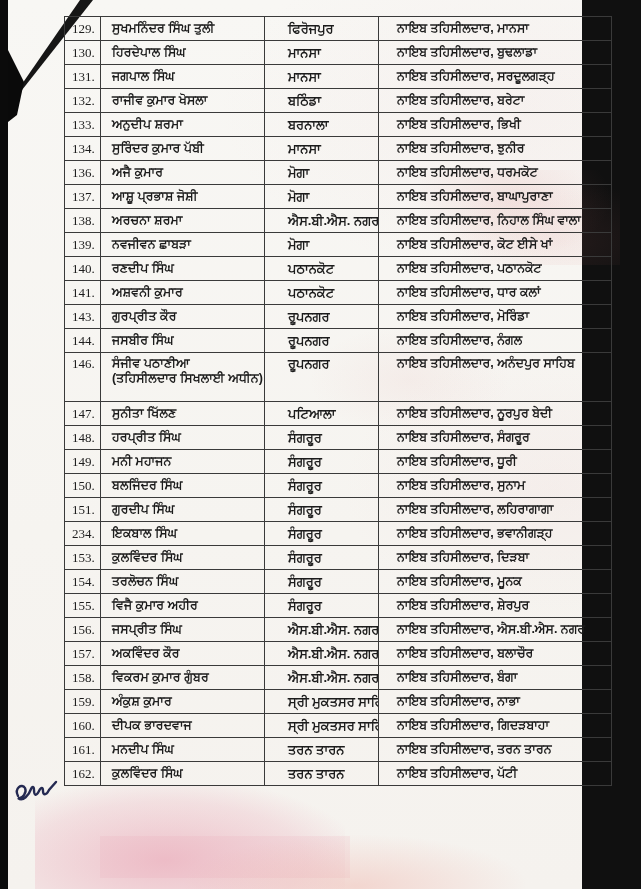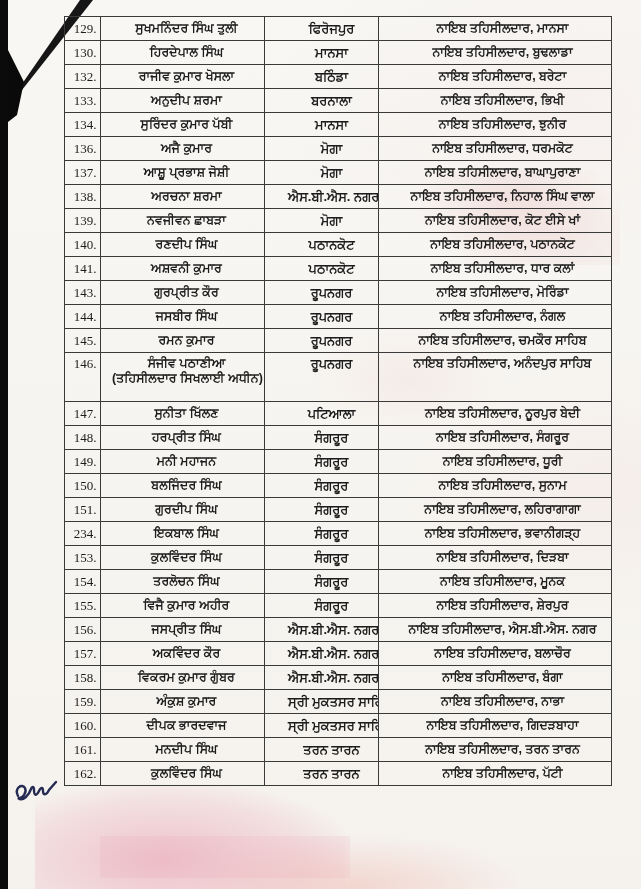--- a/index.html
+++ b/index.html
@@ -2,26 +2,25 @@
 <html><head>
 <meta charset="utf-8">
 <style>
   html,body{margin:0;padding:0;}
   body{
     width:641px;height:889px;position:relative;overflow:hidden;
     background:#101010;
     font-family:"Liberation Sans","DejaVu Sans",sans-serif;
   }
   .page{
-    position:absolute;left:0;top:0;width:641px;height:889px;
+    position:absolute;left:0;top:0;width:582px;height:889px;
     background:
       radial-gradient(ellipse 420px 240px at 88% 12%, rgba(231,190,196,0.10), transparent 70%),
       radial-gradient(ellipse 300px 200px at 95% 55%, rgba(231,180,186,0.10), transparent 70%),
       linear-gradient(180deg,#f8f7f4 0%, #f6f4f0 60%, #f5f2ee 100%);
-    text-align: center;
   }
   .left-edge{
     position:absolute;left:0;top:0;width:8px;height:889px;background:#0b0b0b;
   }
   .corner-artifact{position:absolute;left:0;top:0;}
   .hand-mark{position:absolute;left:8px;top:776px;}
   .stain{position:absolute;pointer-events:none;}
   .stain-a{left:35px;top:785px;width:310px;height:104px;
     background:radial-gradient(ellipse at 42% 72%, rgba(231,146,168,0.50), rgba(231,146,168,0.20) 55%, transparent 78%);}
   .stain-b{left:185px;top:835px;width:340px;height:54px;
@@ -94,20 +93,26 @@
           <td class="ds">ਫਿਰੋਜਪੁਰ</td>
           <td class="dg">ਨਾਇਬ ਤਹਿਸੀਲਦਾਰ, ਮਾਨਸਾ</td>
         </tr>
         <tr class="row">
           <td class="sr">130.</td>
           <td class="nm">ਹਿਰਦੇਪਾਲ ਸਿੰਘ</td>
           <td class="ds">ਮਾਨਸਾ</td>
           <td class="dg">ਨਾਇਬ ਤਹਿਸੀਲਦਾਰ, ਬੁਢਲਾਡਾ</td>
         </tr>
         <tr class="row">
+          <td class="sr">131.</td>
+          <td class="nm">ਜਗਪਾਲ ਸਿੰਘ</td>
+          <td class="ds">ਮਾਨਸਾ</td>
+          <td class="dg">ਨਾਇਬ ਤਹਿਸੀਲਦਾਰ, ਸਰਦੂਲਗੜ੍ਹ</td>
+        </tr>
+        <tr class="row">
           <td class="sr">132.</td>
           <td class="nm">ਰਾਜੀਵ ਕੁਮਾਰ ਖੋਸਲਾ</td>
           <td class="ds">ਬਠਿੰਡਾ</td>
           <td class="dg">ਨਾਇਬ ਤਹਿਸੀਲਦਾਰ, ਬਰੇਟਾ</td>
         </tr>
         <tr class="row">
           <td class="sr">133.</td>
           <td class="nm">ਅਨੁਦੀਪ ਸ਼ਰਮਾ</td>
           <td class="ds">ਬਰਨਾਲਾ</td>
           <td class="dg">ਨਾਇਬ ਤਹਿਸੀਲਦਾਰ, ਭਿਖੀ</td>
@@ -158,26 +163,20 @@
           <td class="sr">143.</td>
           <td class="nm">ਗੁਰਪ੍ਰੀਤ ਕੌਰ</td>
           <td class="ds">ਰੂਪਨਗਰ</td>
           <td class="dg">ਨਾਇਬ ਤਹਿਸੀਲਦਾਰ, ਮੋਰਿੰਡਾ</td>
         </tr>
         <tr class="row">
           <td class="sr">144.</td>
           <td class="nm">ਜਸਬੀਰ ਸਿੰਘ</td>
           <td class="ds">ਰੂਪਨਗਰ</td>
           <td class="dg">ਨਾਇਬ ਤਹਿਸੀਲਦਾਰ, ਨੰਗਲ</td>
-        </tr>
-        <tr class="row">
-          <td class="sr">145.</td>
-          <td class="nm">ਰਮਨ ਕੁਮਾਰ</td>
-          <td class="ds">ਰੂਪਨਗਰ</td>
-          <td class="dg">ਨਾਇਬ ਤਹਿਸੀਲਦਾਰ, ਚਮਕੌਰ ਸਾਹਿਬ</td>
         </tr>
         <tr class="row tall">
           <td class="sr">146.</td>
           <td class="nm">
             <div>ਸੰਜੀਵ ਪਠਾਣੀਆ</div>
             <div class="nm-note">(ਤਹਿਸੀਲਦਾਰ ਸਿਖਲਾਈ ਅਧੀਨ)</div>
           </td>
           <td class="ds">ਰੂਪਨਗਰ</td>
           <td class="dg">ਨਾਇਬ ਤਹਿਸੀਲਦਾਰ, ਅਨੰਦਪੁਰ ਸਾਹਿਬ</td>
         </tr>

